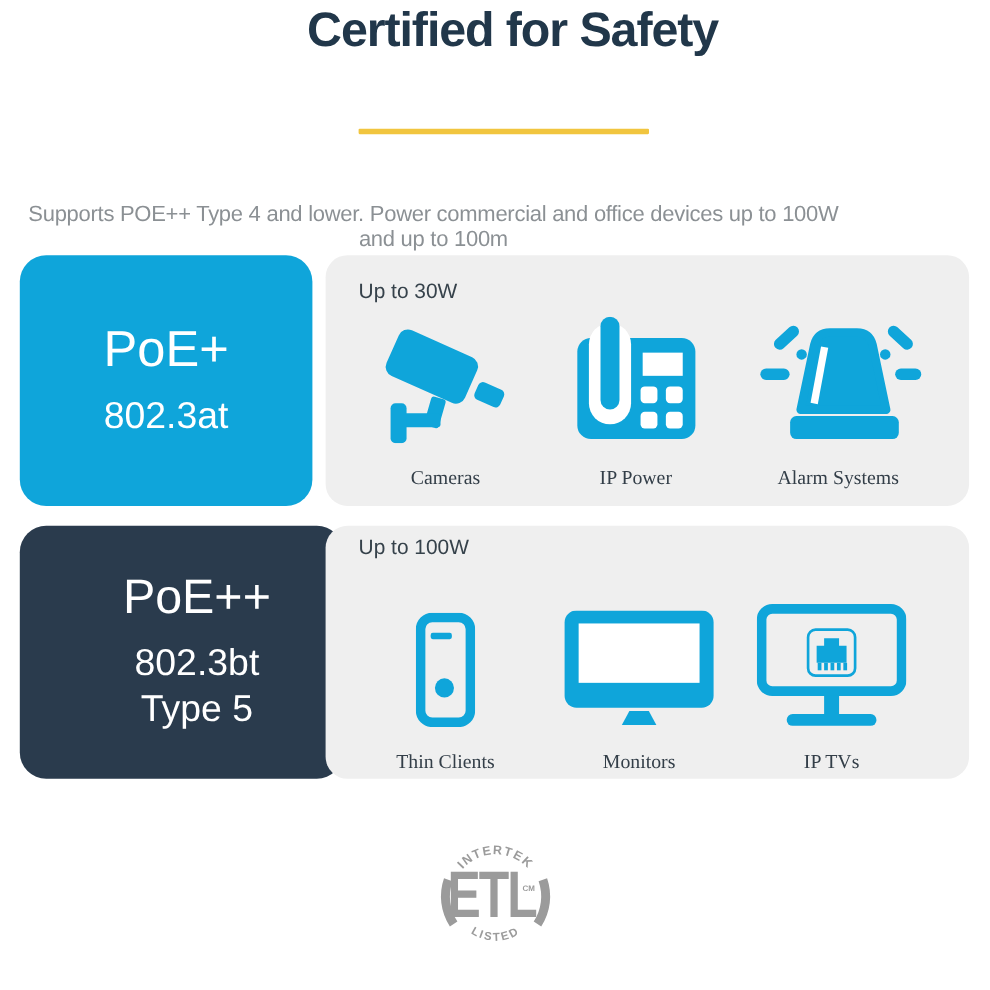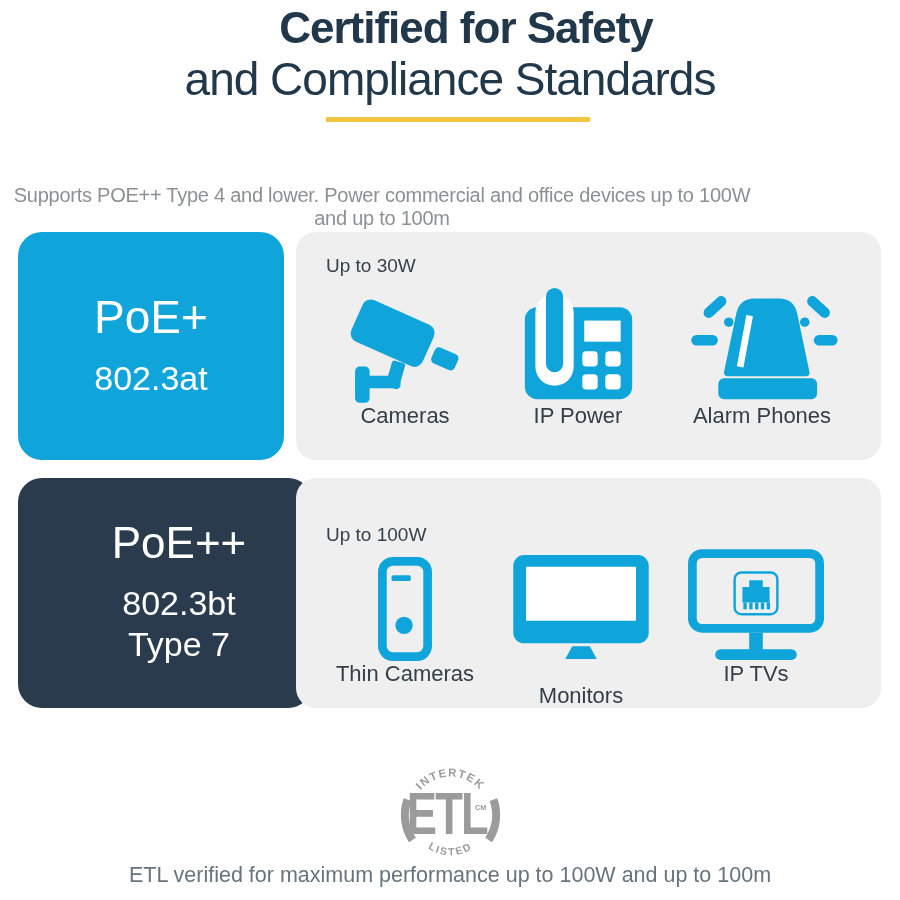--- a/index.html
+++ b/index.html
@@ -13,56 +13,55 @@
   .title-bold{
     position:absolute;top:4px;left:16px;width:900px;margin:0;text-align:center;
     font-size:44px;font-weight:700;letter-spacing:-1px;color:var(--title-text);line-height:1.1;
   }
   .title-light{
     position:absolute;top:54px;left:0;width:900px;margin:0;text-align:center;
     font-size:46px;font-weight:400;letter-spacing:-1px;color:var(--title-text);line-height:1.1;
   }
   .accent-bar{position:absolute;left:326px;top:117px;width:264px;height:5px;background:var(--accent-yellow);border-radius:1px;}
   .subtitle{
-    position:absolute;top:184px;left:0;width:764px;margin:0;text-align:center;
+    position:absolute;top:184px;left:12px;width:764px;margin:0;text-align:center;
     font-size:20px;letter-spacing:-0.25px;color:var(--subtitle-text);
   }
   .card{
     position:absolute;left:18px;width:266px;border-radius:24px;color:#ffffff;
     display:flex;flex-direction:column;align-items:center;justify-content:center;text-align:center;
   }
   .card-blue{top:232px;height:228px;background:var(--blue);gap:18px;}
   .card-navy{top:478px;height:230px;background:var(--navy);gap:18px;padding-left:28px;}
   .card-title{font-size:46px;line-height:1;}
   .card-navy .card-title{font-size:44px;}
   .card-sub{font-size:34px;line-height:1.2;}
   .panel{position:absolute;left:296px;width:585px;background:var(--panel-bg);border-radius:20px;}
   .panel-1{top:232px;height:228px;}
   .panel-2{top:478px;height:230px;}
   .panel-heading{position:absolute;left:326px;font-size:19px;color:var(--heading-text);white-space:nowrap;}
   .heading-1{top:255px;}
-  .heading-2{top:524px;}
+  .heading-2{top:488px;}
   .device-cell{position:absolute;width:180px;display:flex;flex-direction:column;align-items:center;}
   .icon-wrap{display:flex;align-items:flex-end;justify-content:center;}
   .row1 .icon-wrap{height:120px;}
   .row2 .icon-wrap{height:114px;}
-  .device-label{margin-top:0;font-size:22px;color:var(--label-text);white-space:nowrap;}
+  .device-label{margin-top:21px;font-size:18px;color:var(--label-text);white-space:nowrap;font-family:Liberation Serif, serif;}
   .etl{position:absolute;left:387px;top:752px;width:127px;height:127px;}
   .footer{
     position:absolute;top:863px;left:0;width:900px;margin:0;text-align:center;
     font-size:21.5px;color:var(--footer-text);
   }
 </style>
 </head>
 <body>
 
 <div class="page" style="--blue: #0FA5DA; --navy: #2A3B4D; --panel-bg: #EFEFEF; --heading-text: #36424B; --label-text: #333E48; --title-text: #21374A; --subtitle-text: #8B9094; --footer-text: #68747B; --accent-yellow: #F1C53F; --etl-gray: #9B9B9B;">
 
   <h1 class="title-bold">Certified for Safety</h1>
-  <h2 class="title-light">and Compliance Standards</h2>
   <div class="accent-bar"></div>
   <p class="subtitle">Supports POE++ Type 4 and lower. Power commercial and office devices up to 100W and up to 100m</p>
 
   <div class="card card-blue">
     <div class="card-title">PoE+</div>
     <div class="card-sub">802.3at</div>
   </div>
   <div class="panel panel-1"></div>
   <div class="panel-heading heading-1">Up to 30W</div>
 
@@ -108,45 +107,45 @@
         <g stroke="var(--blue)" stroke-width="11" stroke-linecap="round">
           <line x1="24" y1="27" x2="37" y2="15"></line>
           <line x1="11" y1="56" x2="28" y2="56"></line>
           <line x1="133" y1="15" x2="146" y2="27"></line>
           <line x1="140" y1="56" x2="154" y2="56"></line>
         </g>
         <circle cx="45" cy="37" r="5" fill="var(--blue)"></circle>
         <circle cx="125" cy="37" r="5" fill="var(--blue)"></circle>
       </svg>
     </div>
-    <div class="device-label">Alarm Phones</div>
+    <div class="device-label">Alarm Systems</div>
   </div>
 
   <div class="card card-navy">
     <div class="card-title">PoE++</div>
     <div class="card-sub">
       <div>802.3bt</div>
-      <div>Type 7</div>
+      <div>Type 5</div>
     </div>
   </div>
   <div class="panel panel-2"></div>
   <div class="panel-heading heading-2">Up to 100W</div>
 
   <div class="device-cell row2" style="left:315px;top:547px;">
     <div class="icon-wrap">
       <svg width="54" height="104" viewBox="0 0 56 108">
         <rect x="4.5" y="4.5" width="47" height="99" rx="11" fill="none" stroke="var(--blue)" stroke-width="9"></rect>
         <rect x="14" y="19" width="20" height="6" rx="2" fill="var(--blue)"></rect>
         <circle cx="27" cy="71" r="9" fill="var(--blue)"></circle>
       </svg>
     </div>
-    <div class="device-label">Thin Cameras</div>
+    <div class="device-label">Thin Clients</div>
   </div>
 
-  <div class="device-cell row2" style="left:491px;top:547px;gap:22px;">
+  <div class="device-cell row2" style="left:491px;top:547px;">
     <div class="icon-wrap">
       <svg width="138" height="106" viewBox="0 0 140 108">
         <rect x="1" y="0" width="138" height="90" rx="11" fill="var(--blue)"></rect>
         <rect x="14" y="12" width="112" height="55" fill="#ffffff"></rect>
         <path d="M61,93 L79,93 L86,106 L54,106 Z" fill="var(--blue)"></path>
       </svg>
     </div>
     <div class="device-label">Monitors</div>
   </div>
 
@@ -182,15 +181,14 @@
         <textPath href="#etl-arc-top" startOffset="50%" text-anchor="middle">INTERTEK</textPath>
       </text>
       <text font-size="11.5" font-weight="bold" letter-spacing="2" fill="var(--etl-gray)">
         <textPath href="#etl-arc-bottom" startOffset="50%" text-anchor="middle">LISTED</textPath>
       </text>
       <text transform="scale(1,1.32)" x="66" y="68.5" font-size="50" font-weight="bold" letter-spacing="-2" text-anchor="middle" fill="var(--etl-gray)">ETL</text>
       <text x="97" y="64" font-size="8" font-weight="bold" fill="var(--etl-gray)">CM</text>
     </svg>
   </div>
 
-  <p class="footer">ETL verified for maximum performance up to 100W and up to 100m</p>
 
 </div>
 
 </body></html>

